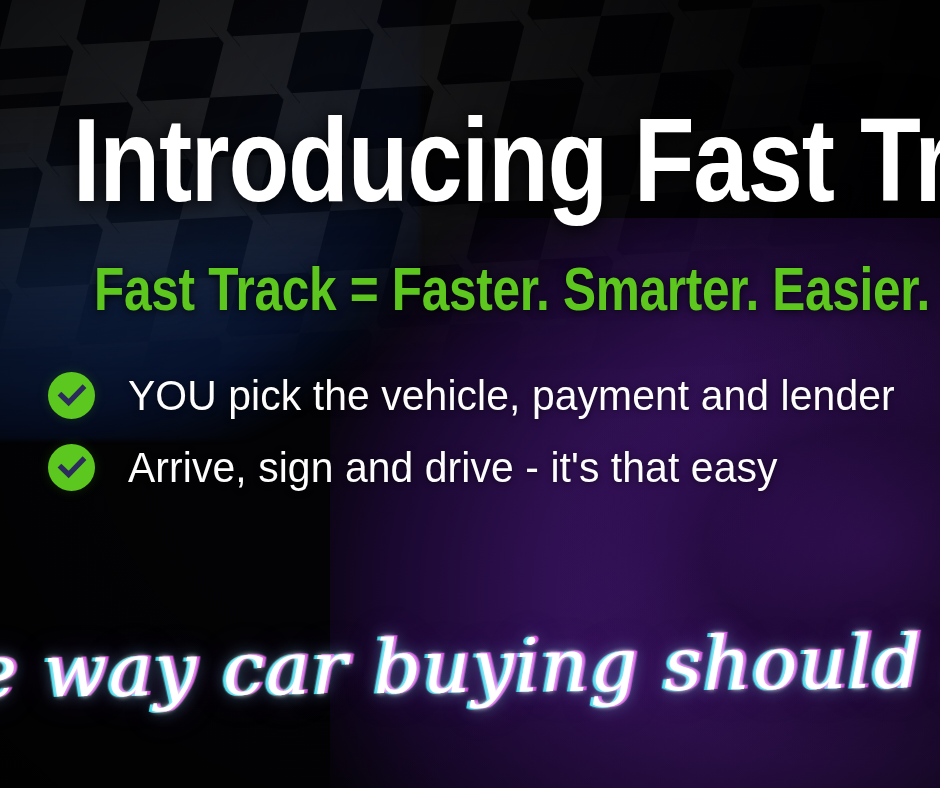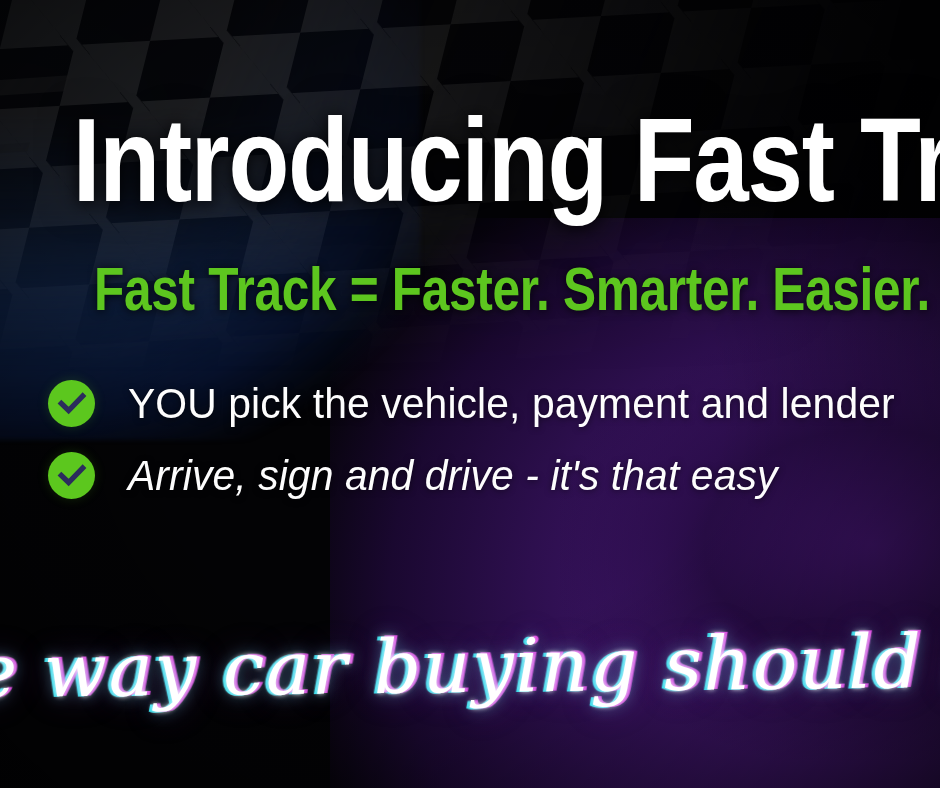--- a/index.html
+++ b/index.html
@@ -146,30 +146,30 @@
     letter-spacing:-.4px;
     transform:scaleX(.80);
     transform-origin:50% 50%;
     white-space:nowrap;
     text-shadow:0 1px 10px rgba(0,0,0,.8);
   }
 
   
   #bullets {
     position:absolute;
-    left:48px; top:378px;
+    left:48px; top:370px;
     width:860px;
   }
   .bullet {
     display:flex;
     align-items:center;
     height:50px;
     margin-bottom:22px;
   }
-  .bullet:last-child { margin-bottom:0;font-style:italic; }
+  .bullet:last-child { margin-bottom:0; }
 
   .check {
     flex:0 0 auto;
     width:47px; height:47px;
     border-radius:50%;
     background:#5cc71e;
     display:flex;
     align-items:center;
     justify-content:center;
     box-shadow:0 0 12px rgba(92,199,30,.18);

